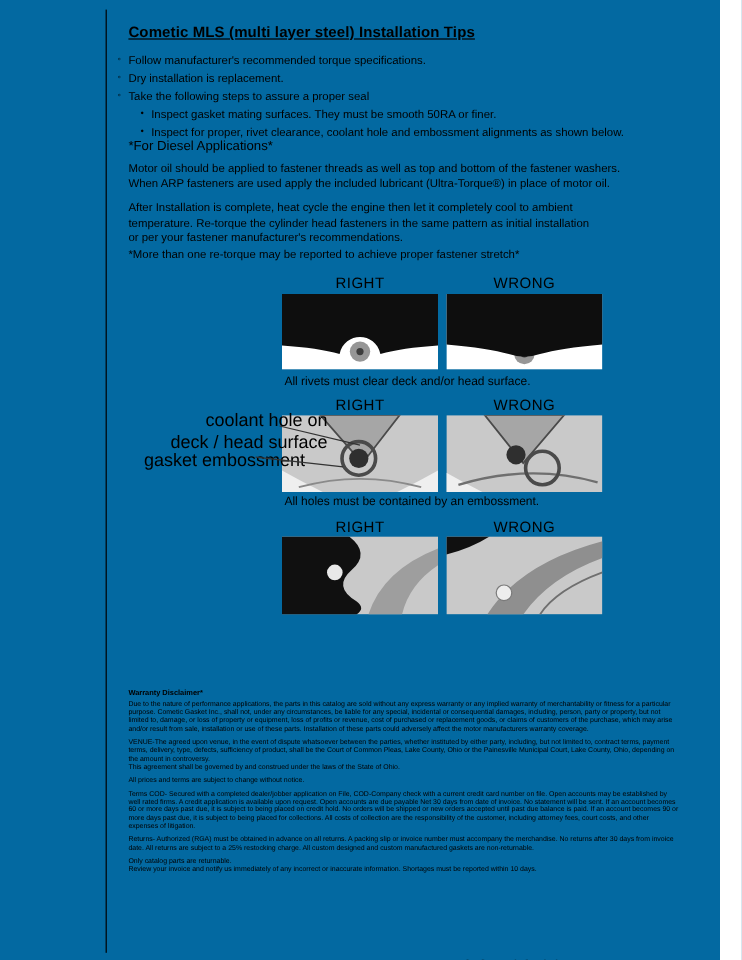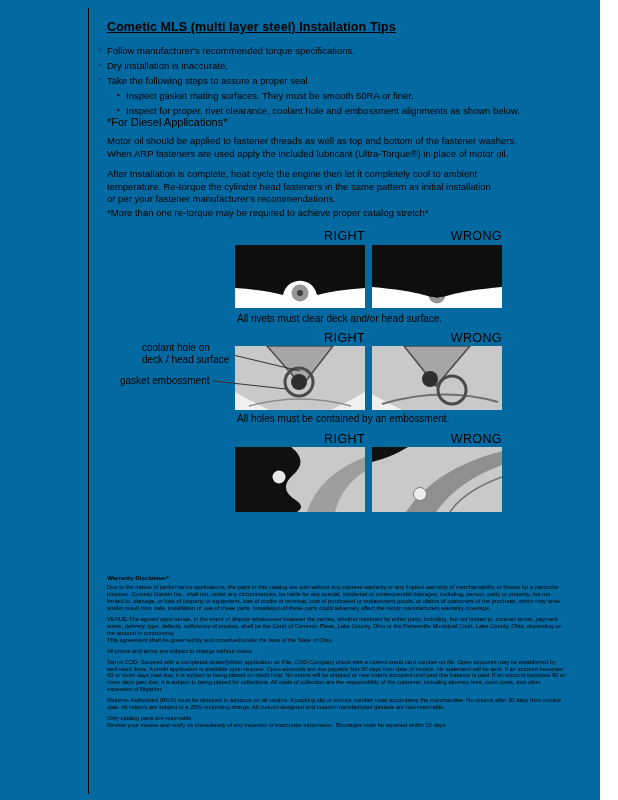--- a/index.html
+++ b/index.html
@@ -7,24 +7,24 @@
   body { font-family:"Liberation Sans", sans-serif; color:#000; }
   .page { position:relative; width:600px; height:800px; background:#0369a1; overflow:hidden; }
   .rule { position:absolute; left:88px; top:8px; width:1px; height:786px; background:#000; }
   .title { position:absolute; left:107px; top:20px; font-size:12.5px; font-weight:bold; text-decoration:underline; letter-spacing:.1px; }
   .tips { position:absolute; left:98px; top:45px; font-size:9.5px; line-height:1.3; }
   .tip { display:flex; margin-bottom:2.6px; }
   .tip .mk { flex:0 0 9px; width:9px; font-size:8px; }
   .sub { margin-left:19px; }
   .diesel-h { position:absolute; left:107px; top:116px; font-size:11px; font-weight:normal; }
   .para { position:absolute; left:107px; font-size:9.5px; line-height:1.32; white-space:pre-line; }
-  .flabel { position:absolute; width:130px; text-align:right; font-size:12.5px; letter-spacing:.4px; }
+  .flabel { position:absolute; width:130px; text-align:center; font-size:12.5px; letter-spacing:.4px; }
   .fimg { position:absolute; display:block; }
   .fcap { position:absolute; left:237px; font-size:10px; line-height:1.2; white-space:pre-line; }
-  .ann { position:absolute; font-size:10px; line-height:1.18; white-space:pre-line; }
+  .ann { position:absolute; font-size:15px; line-height:1.18; white-space:pre-line;text-align:right; }
   .annlines { position:absolute; }
   .warranty { position:absolute; left:107px; top:574px; width:460px; }
   .warranty .wh { font-size:6.2px; font-weight:bold; margin-bottom:3px; }
   .wp { font-size:5.8px; line-height:1.2; margin-bottom:4px; white-space:pre-line; }
   .footer { position:absolute; left:383px; top:797px; font-size:17px; letter-spacing:.3px; }
 </style>
 </head>
 <body>
 
 <div class="page">
@@ -32,21 +32,21 @@
 
   <h1 class="title">Cometic MLS (multi layer steel) Installation Tips</h1>
 
   <div class="tips">
     <div class="tip">
       <span class="mk">◦</span>
       <span>Follow manufacturer's recommended torque specifications.</span>
     </div>
     <div class="tip">
       <span class="mk">◦</span>
-      <span>Dry installation is inaccurate.</span>
+      <span>Dry installation is replacement.</span>
     </div>
     <div class="tip">
       <span class="mk">◦</span>
       <span>Take the following steps to assure a proper seal</span>
     </div>
     <div class="sub">
       <div class="tip">
         <span class="mk">•</span>
         <span>Inspect gasket mating surfaces.  They must be smooth 50RA or finer.</span>
       </div>
@@ -56,21 +56,21 @@
       </div>
     </div>
   </div>
 
   <div class="diesel-h">*For Diesel Applications*</div>
   <div class="para" style="top:135px; width:450px;">Motor oil should be applied to fastener threads as well as top and bottom of the fastener washers.
 When ARP fasteners are used apply the included lubricant (Ultra-Torque®) in place of motor oil.</div>
   <div class="para" style="top:168px; width:450px;">After Installation is complete, heat cycle the engine then let it completely cool to ambient
 temperature. Re-torque the cylinder head fasteners in the same pattern as initial installation
 or per your fastener manufacturer's recommendations.</div>
-  <div class="para" style="top:207px; width:450px;">*More than one re-torque may be required to achieve proper catalog stretch*</div>
+  <div class="para" style="top:207px; width:450px;">*More than one re-torque may be reported to achieve proper fastener stretch*</div>
 
   <div class="flabel" style="left:235px; top:229px;">RIGHT</div>
   <div class="flabel" style="left:372px; top:229px;">WRONG</div>
 
   <svg class="fimg" style="left:235px; top:245px;" width="130" height="63" viewBox="0 0 130 63">
     <rect width="130" height="63" fill="#ffffff"></rect>
     <path d="M0,0 L130,0 L130,43 Q100,45 82,50 C78,31 52,31 48,50 Q30,45 0,43 Z" fill="#0e0e0e"></path>
     <circle cx="65" cy="48" r="8.5" fill="#969696"></circle>
     <circle cx="65" cy="48" r="3" fill="#3d3d3d"></circle>
   </svg>

